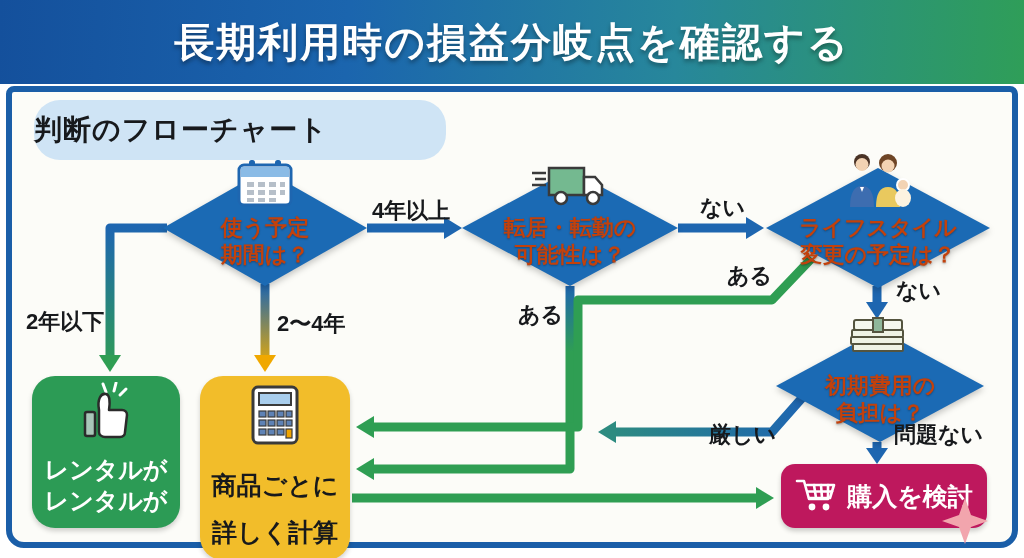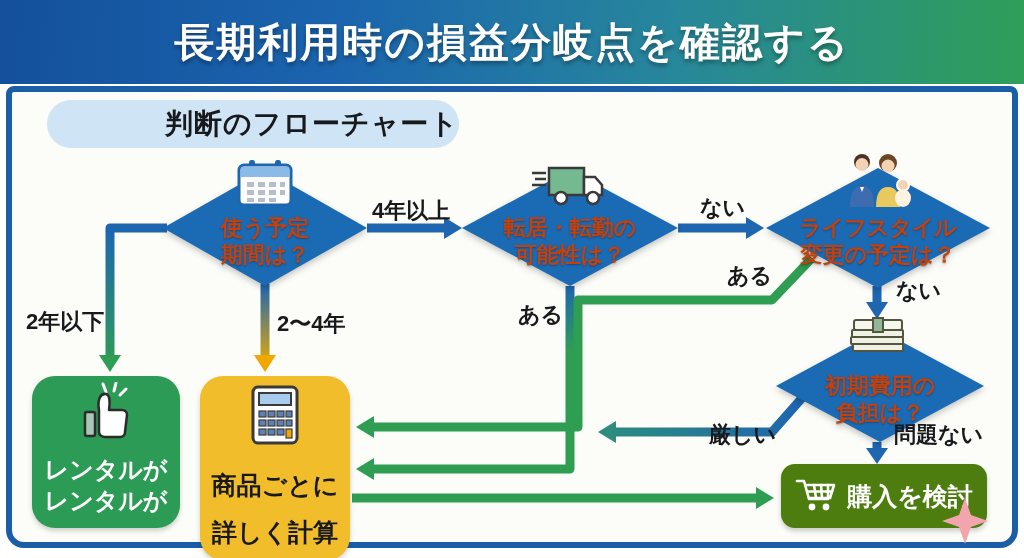--- a/index.html
+++ b/index.html
@@ -10,22 +10,22 @@
   .banner{position:absolute;left:0;top:0;width:1024px;height:84px;
           background:linear-gradient(93deg,#14509c 0%,#1b65ae 34%,#27879b 66%,#2f9e58 100%);
           display:flex;align-items:center;justify-content:center;}
   .banner h1{margin:0;color:#fff;font-size:40px;font-weight:700;letter-spacing:2px;
              text-shadow:0 3px 4px rgba(0,0,0,.35);}
 
   
   .panel{position:absolute;left:6px;top:86px;width:1000px;height:450px;
          background:#fcfcf8;border:6px solid #1a5ea8;border-radius:8px 8px 18px 18px;}
 
-  .pill{position:absolute;left:47px;top:100px;width:412px;height:48px;background:#cfe4f5;
-        border-radius:26px;display:flex;align-items:center;justify-content:flex-end;z-index:2;}
+  .pill{position:absolute;left:34px;top:100px;width:412px;height:60px;background:#cfe4f5;
+        border-radius:26px;display:flex;align-items:center;justify-content:flex-start;z-index:2;}
   .pill span{font-size:28px;font-weight:700;color:#17191c;letter-spacing:1px;}
 
   
   .arrows{position:absolute;left:0;top:0;width:1024px;height:558px;z-index:1;pointer-events:none;}
 
   
   .diamond{position:absolute;z-index:2;filter:drop-shadow(0 3px 3px rgba(0,0,0,.22));}
   .diamond .shape{position:absolute;inset:0;background:#1b6ab4;
         clip-path:polygon(50% 0,100% 50%,50% 100%,0 50%);}
   .diamond .dtext{position:absolute;inset:0;display:flex;flex-direction:column;align-items:center;
@@ -44,21 +44,21 @@
 
   
   .obox{position:absolute;z-index:2;border-radius:23px;display:flex;flex-direction:column;
         align-items:center;justify-content:flex-end;padding-bottom:12px;box-sizing:border-box;
         box-shadow:0 3px 5px rgba(0,0,0,.18);}
   .obox .oline{font-weight:700;line-height:1.3;white-space:nowrap;}
   .box-rental{left:32px;top:376px;width:148px;height:152px;background:#2c9b55;}
   .box-rental .oline{color:#fff;font-size:24px;}
   .box-calc{left:200px;top:376px;width:150px;height:184px;background:#f2bd2a;gap:14px;}
   .box-calc .oline{color:#17191c;font-size:25px;}
-  .box-buy{left:781px;top:464px;width:206px;height:64px;background:#4d7c0f;border-radius:14px;
+  .box-buy{left:781px;top:464px;width:206px;height:64px;background:#be185d;border-radius:14px;
            display:flex;flex-direction:row;align-items:center;justify-content:center;gap:10px;
            z-index:2;position:absolute;box-shadow:0 3px 5px rgba(0,0,0,.2);}
   .box-buy .oline{color:#fff;font-size:25px;font-weight:700;white-space:nowrap;}
   .oicon{flex:0 0 auto;margin-bottom:6px;}
 
   .sparkle{position:absolute;left:942px;top:498px;width:46px;height:46px;background:#f2a5ad;
            z-index:4;clip-path:polygon(50% 0,63% 37%,100% 50%,63% 63%,50% 100%,37% 63%,0 50%,37% 37%);}
 </style>
 </head>
 <body>

